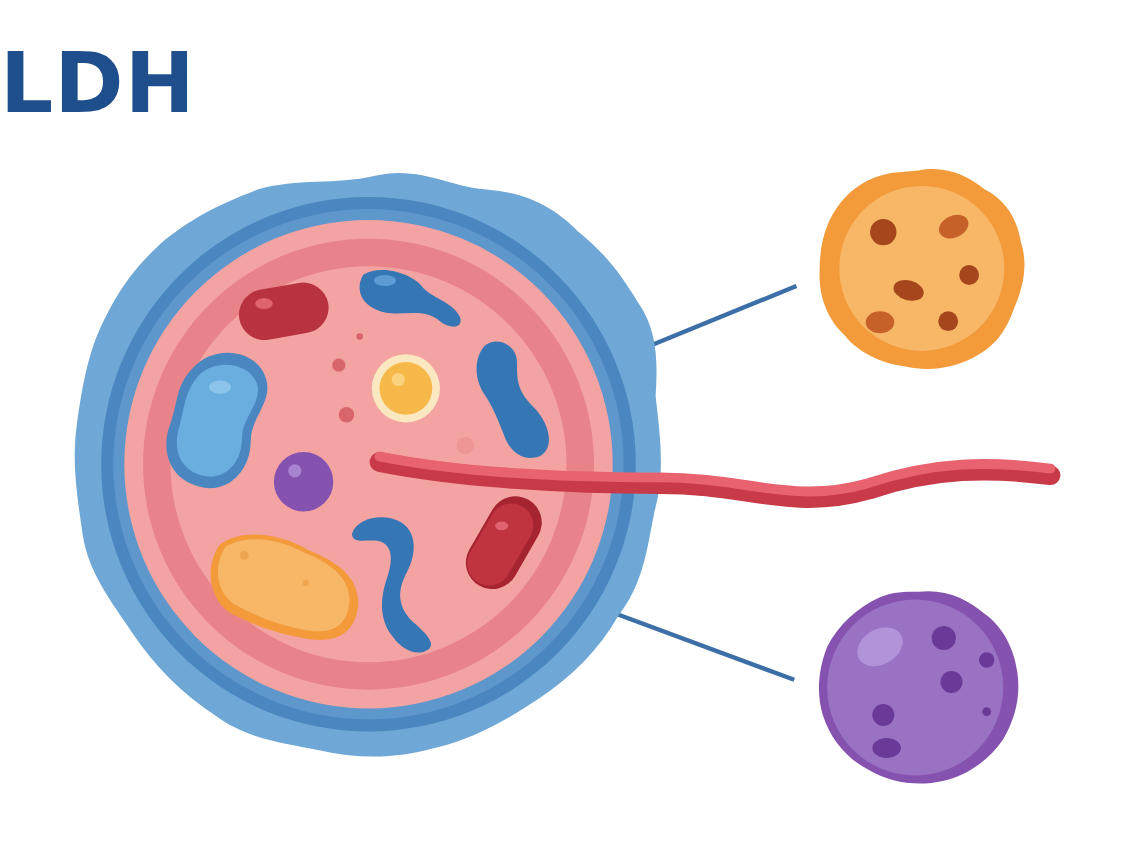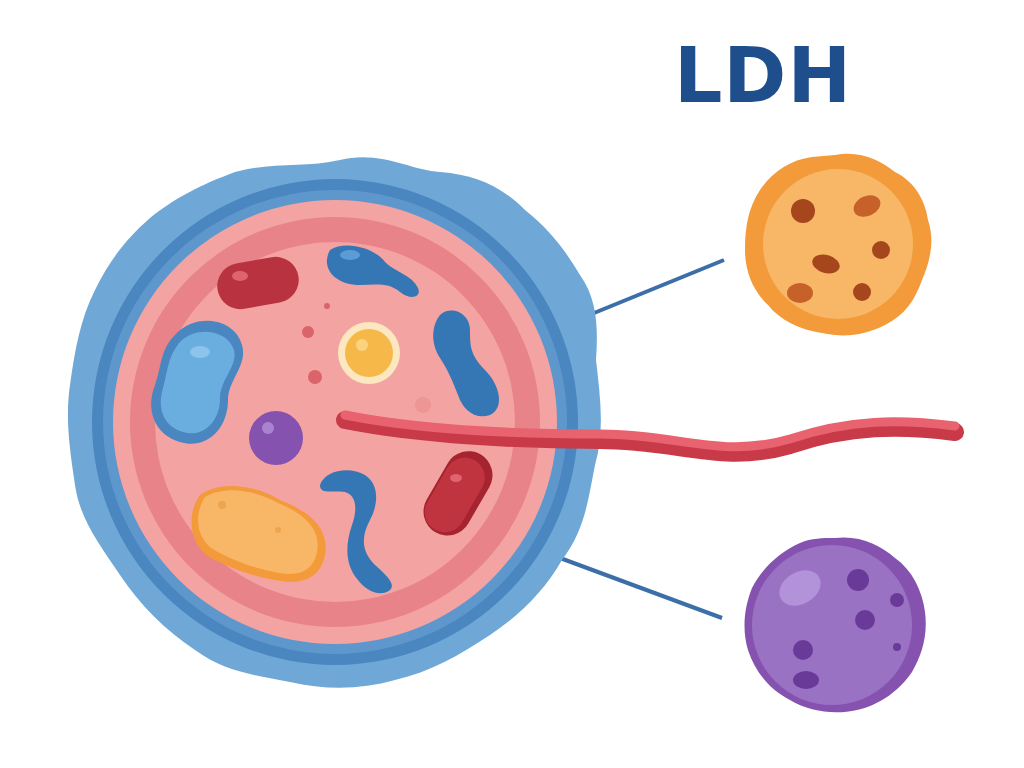--- a/index.html
+++ b/index.html
@@ -1,18 +1,18 @@
 <!DOCTYPE html>
 <html><head>
 <meta charset="utf-8">
 <style>
   html, body { margin: 0; padding: 0; background: #ffffff; }
   body { width: 1024px; height: 768px; position: relative; overflow: hidden; }
   .title {
-    position: absolute; left: 0; top: 38px; width: 852px; text-align: right;
+    position: absolute; left: 0; top: 38px; width: 852px; text-align: left;
     font-family: "DejaVu Sans", sans-serif; font-weight: bold; font-size: 76px;
     color: #1f4e8c; letter-spacing: 1px; line-height: 1;
   }
   svg.scene { position: absolute; left: 0; top: 0; }
 </style>
 </head>
 <body>
 
 <div class="title">LDH</div>
 

